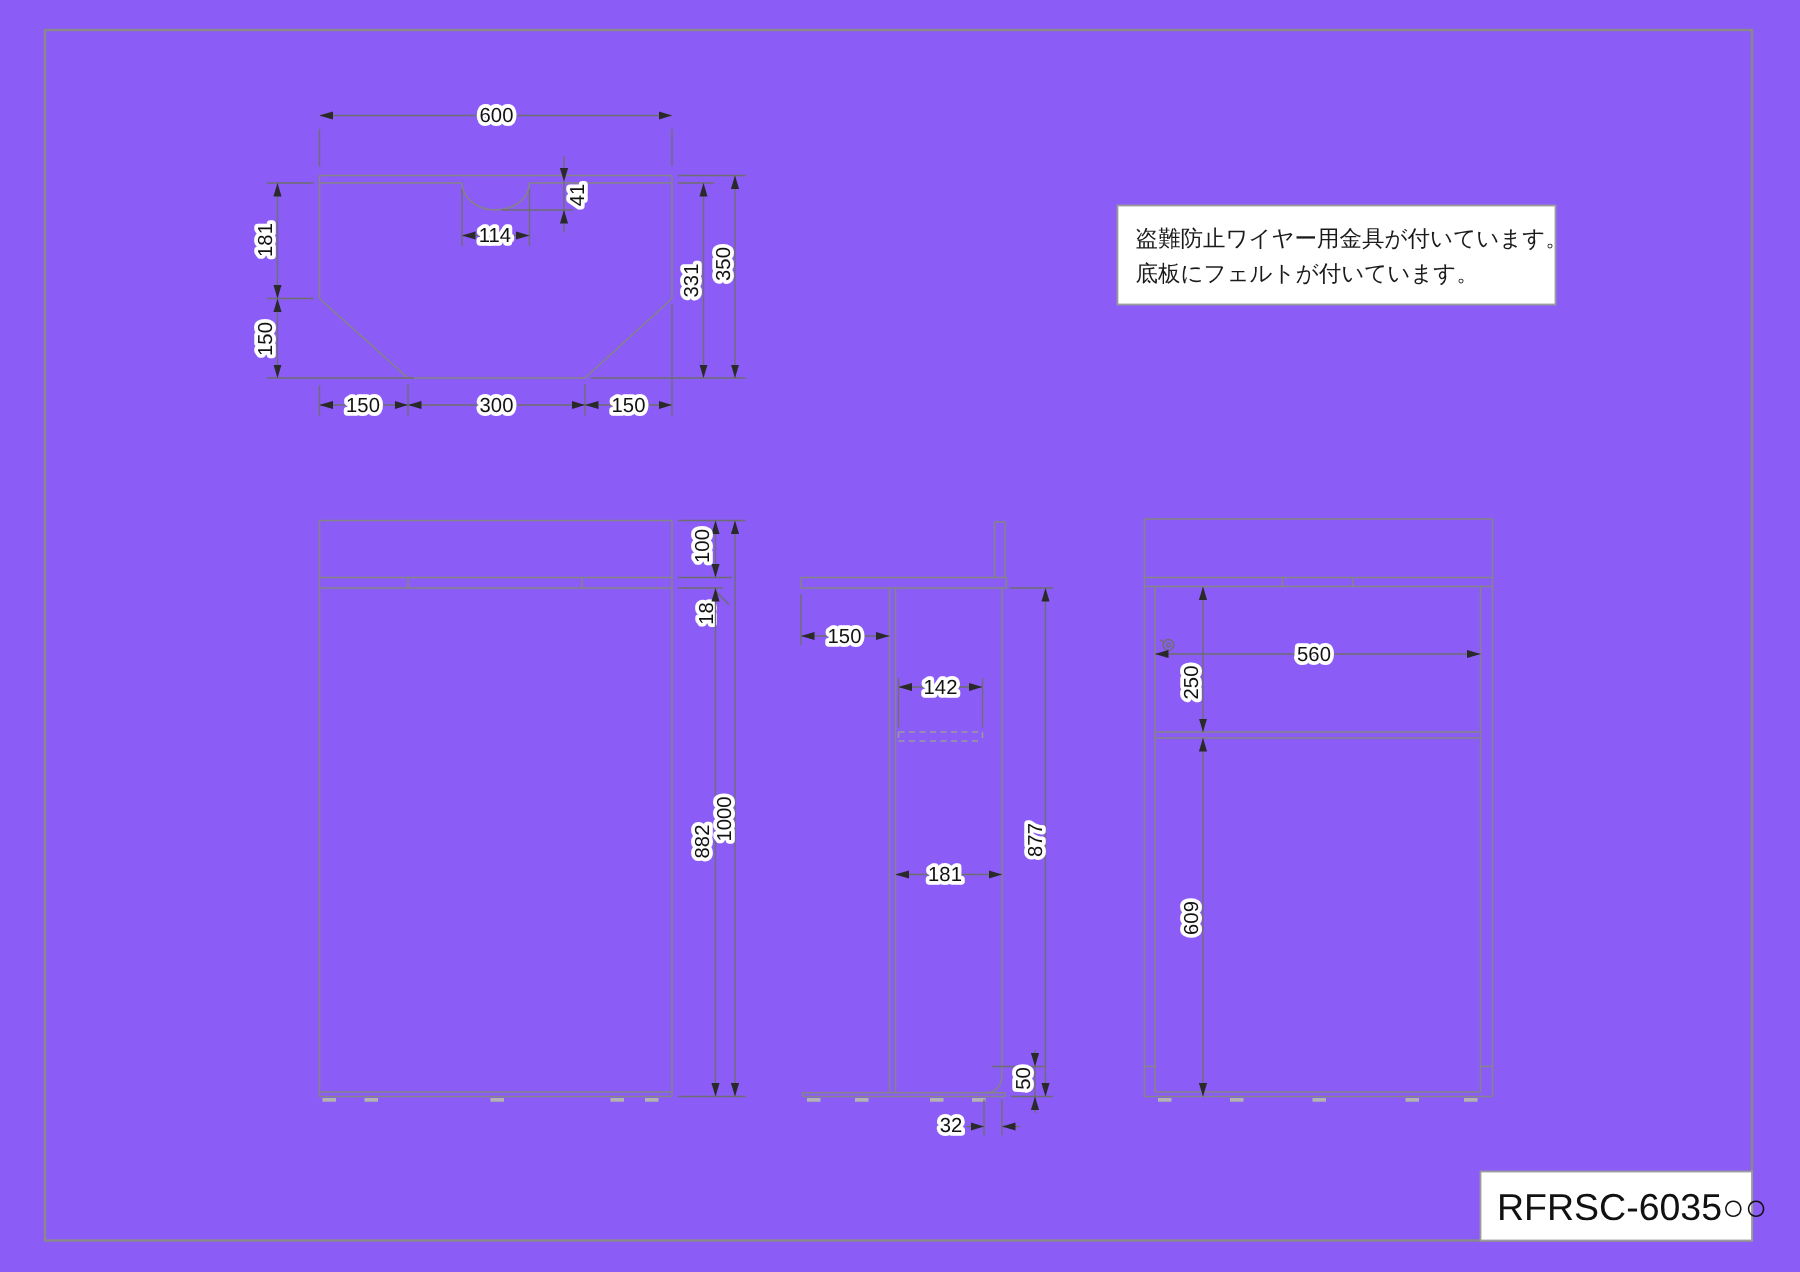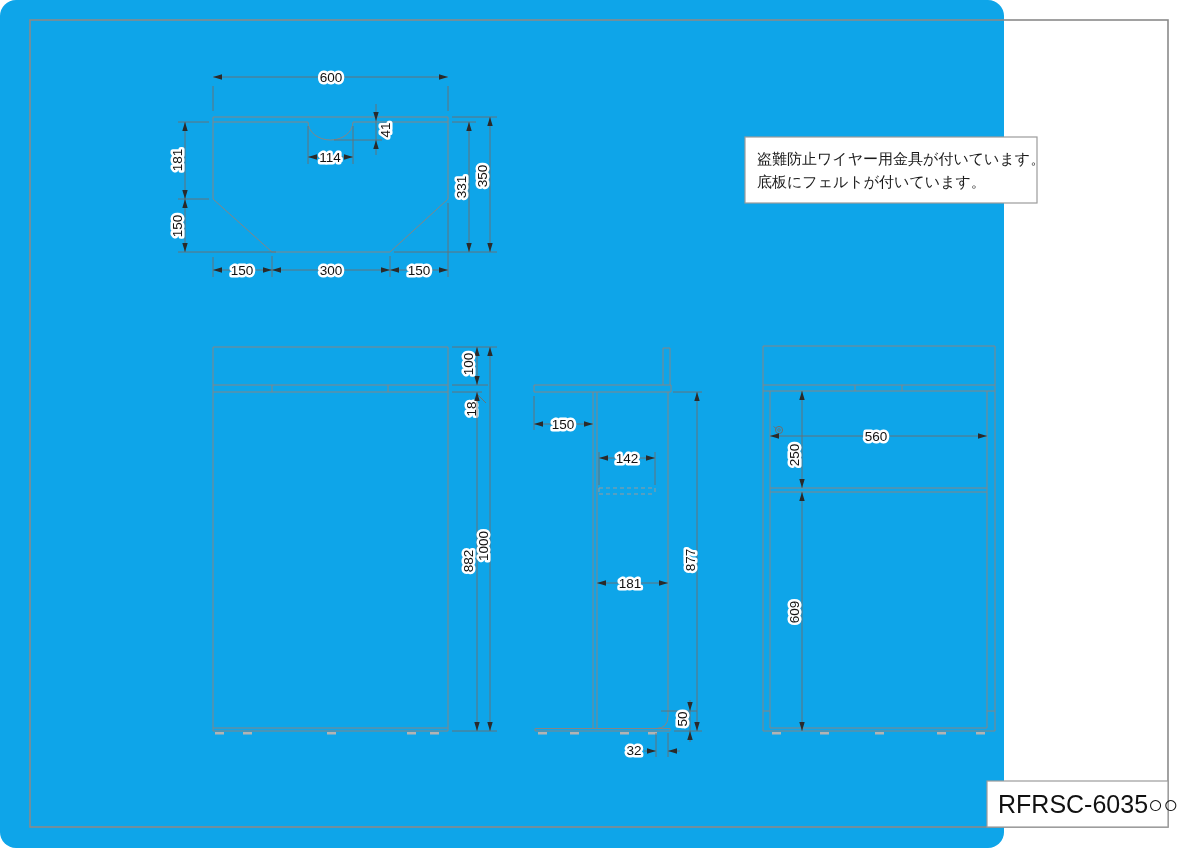--- a/index.html
+++ b/index.html
@@ -1,16 +1,16 @@
 <!DOCTYPE html>
 <html><head>
 <meta charset="utf-8">
 <style>
   html,body{margin:0;padding:0;background:#fff;}
-  .page{position:relative;width:1004px;height:848px;background:#0ea5e9;font-family:"Liberation Sans",sans-serif;border-radius:16px;}
+  .page{position:relative;width:1200px;height:848px;background:#8b5cf6;font-family:"Liberation Sans",sans-serif;}
   svg{position:absolute;left:0;top:0;}
   .g{stroke:#858585;stroke-width:1;fill:none;}
   .d{stroke:#6e6e6e;stroke-width:0.9;fill:none;}
   .dash{stroke:#9a9a9a;stroke-width:1;fill:none;stroke-dasharray:4 3;}
   .pad{fill:#b3b3b3;stroke:none;}
   text{font-family:"Liberation Sans",sans-serif;fill:#111;}
   .dt{font-size:13.5px;text-anchor:middle;dominant-baseline:central;
       paint-order:stroke;stroke:#fff;stroke-width:5px;stroke-linejoin:round;}
   .note{font-size:15px;fill:#1a1a1a;}
   .pn{font-size:25px;fill:#111;}

